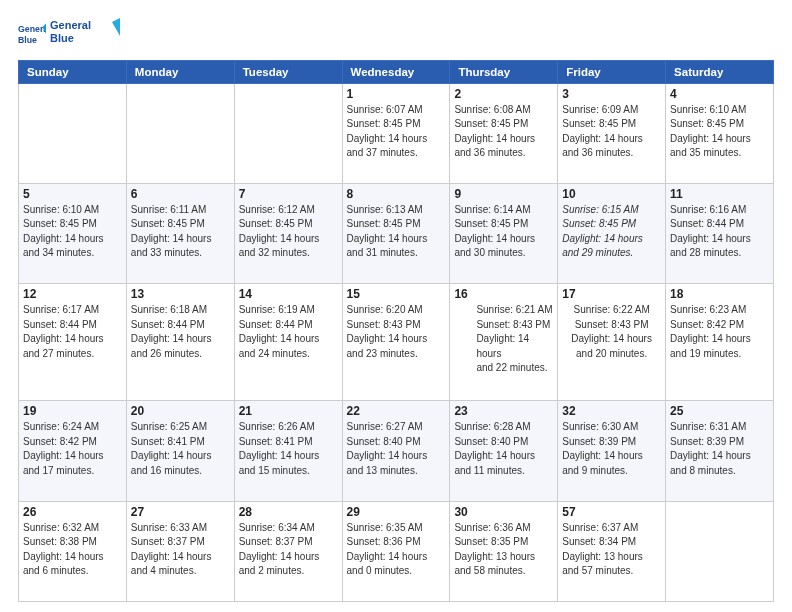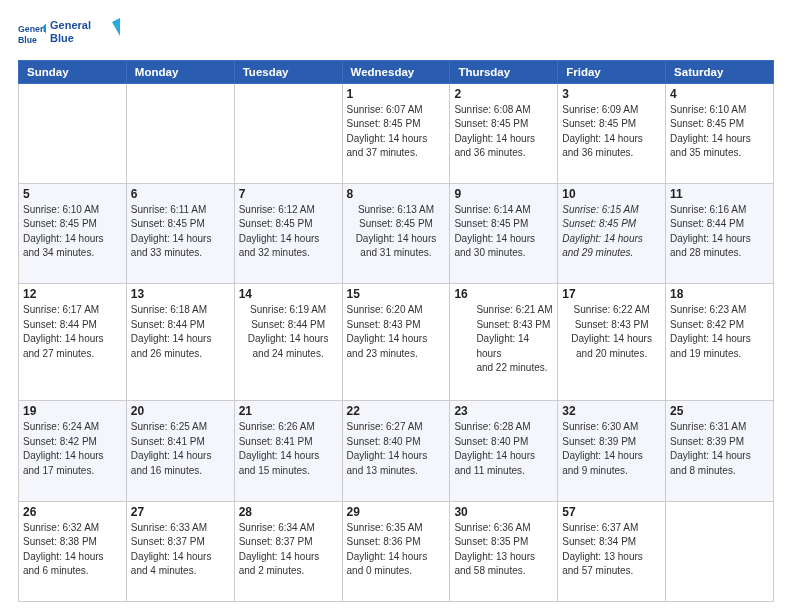--- a/index.html
+++ b/index.html
@@ -185,21 +185,21 @@
           </td>
           <td>
             <span class="day-number">7</span>
             <div class="day-info" style="white-space: pre-line;">Sunrise: 6:12 AM
 Sunset: 8:45 PM
 Daylight: 14 hours
 and 32 minutes.</div>
           </td>
           <td>
             <span class="day-number">8</span>
-            <div class="day-info" style="white-space: pre-line; text-align: center;">Sunrise: 6:13 AM
+            <div class="day-info" style="white-space: pre-line;">Sunrise: 6:13 AM
 Sunset: 8:45 PM
 Daylight: 14 hours
 and 31 minutes.</div>
           </td>
           <td>
             <span class="day-number">9</span>
             <div class="day-info" style="white-space: pre-line;">Sunrise: 6:14 AM
 Sunset: 8:45 PM
 Daylight: 14 hours
 and 30 minutes.</div>
@@ -229,21 +229,21 @@
           </td>
           <td>
             <span class="day-number">13</span>
             <div class="day-info" style="white-space: pre-line;">Sunrise: 6:18 AM
 Sunset: 8:44 PM
 Daylight: 14 hours
 and 26 minutes.</div>
           </td>
           <td>
             <span class="day-number">14</span>
-            <div class="day-info" style="white-space: pre-line; text-align: center;">Sunrise: 6:19 AM
+            <div class="day-info" style="white-space: pre-line;">Sunrise: 6:19 AM
 Sunset: 8:44 PM
 Daylight: 14 hours
 and 24 minutes.</div>
           </td>
           <td>
             <span class="day-number">15</span>
             <div class="day-info" style="white-space: pre-line;">Sunrise: 6:20 AM
 Sunset: 8:43 PM
 Daylight: 14 hours
 and 23 minutes.</div>

